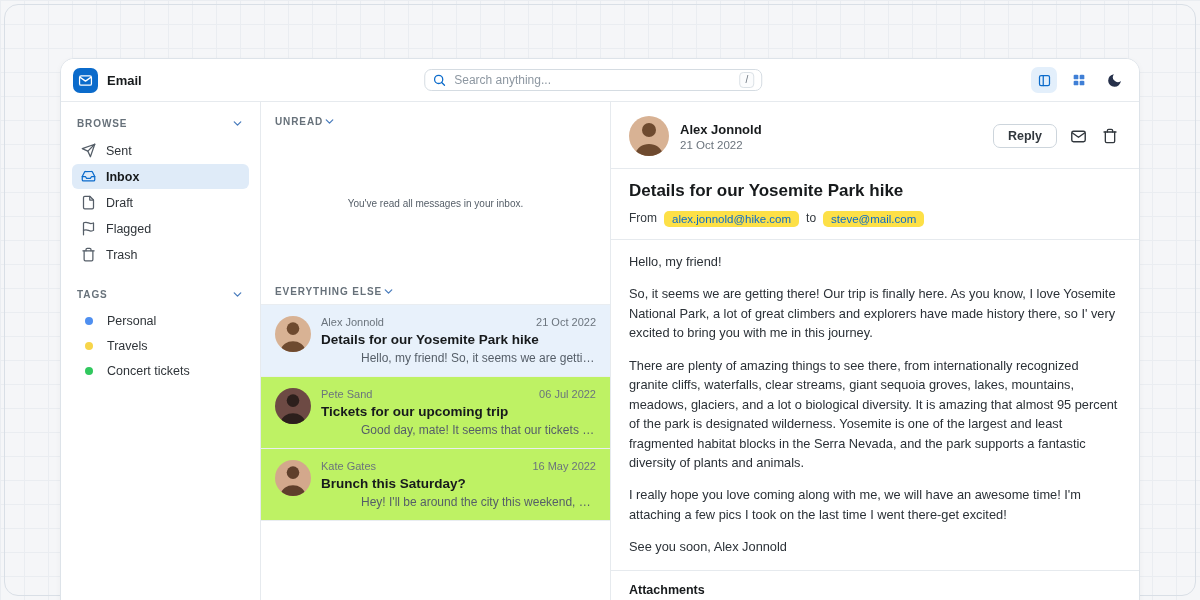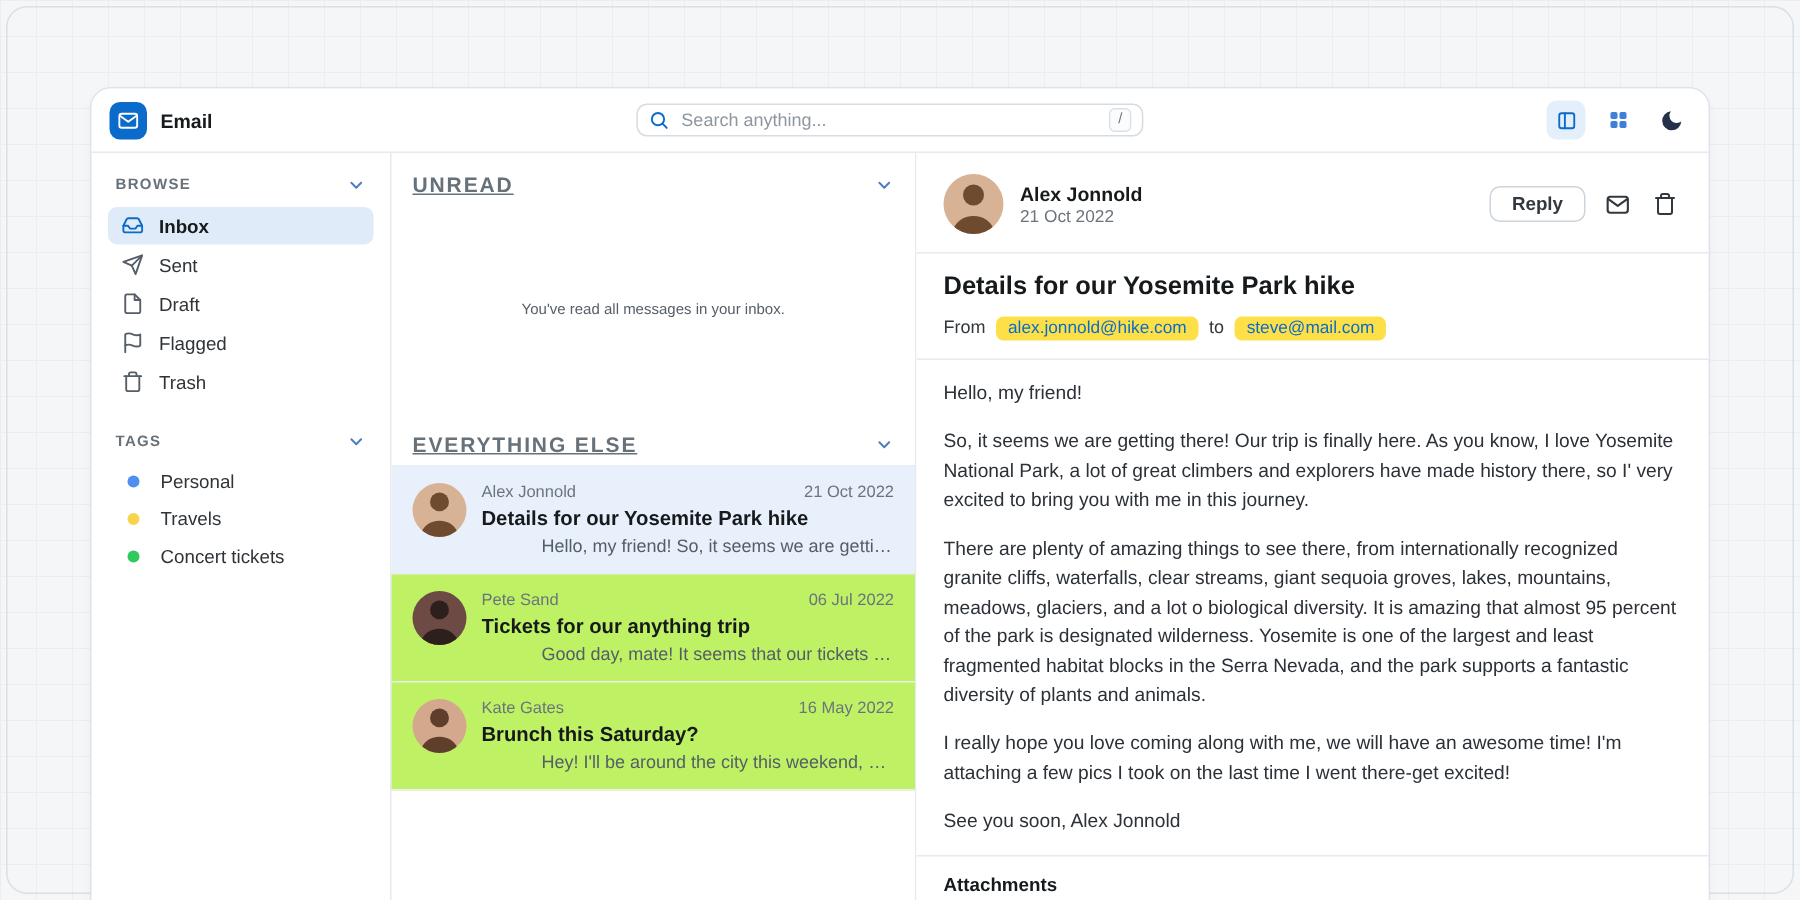--- a/index.html
+++ b/index.html
@@ -37,22 +37,22 @@
   .side-item{display:flex;align-items:center;gap:10px;padding:5px 9px;border-radius:6px;font-size:12.5px;
     color:#2f3439;margin:1px 0;cursor:pointer;}
   .side-item.selected{background:#dfebf8;font-weight:700;color:#171a1c;}
   .side-item .ic{color:#555e68;}
   .side-item.selected .ic{color:#0b6bcb;}
   .tag-dot{width:8px;height:8px;border-radius:50%;flex:0 0 8px;margin:0 4px;}
   .dot0{background:#4f8ff0;} .dot1{background:#ef5a3c;} .dot2{background:#f7d54a;} .dot3{background:#31c85e;}
   .chev{color:#4a7dbd;}
   
   .maillist{width:350px;flex:0 0 350px;border-right:1px solid #e6eaee;display:flex;flex-direction:column;box-sizing:border-box;}
-  .list-head{display:flex;align-items:center;justify-content:space-between;padding:13px 14px 6px;
-    color:#67717a;font-size:14px;font-weight:700;letter-spacing:.09em;text-decoration:underline;}
+  .list-head{display:flex;align-items:center;padding:13px 14px 6px;
+    color:#67717a;font-size:10px;font-weight:700;letter-spacing:.09em;}
   .unread-empty{height:138px;display:flex;align-items:center;justify-content:center;text-align:center;
     color:#555e68;font-size:10px;padding:0 40px;}
   .email-item{display:flex;gap:10px;padding:11px 14px;border-top:1px solid #e9edf1;cursor:pointer;background:#bef264;}
   .email-item.last{border-bottom:1px solid #e9edf1;}
   .email-item.selected{background:#e8f1fb;}
   .avatar{border-radius:50%;overflow:hidden;flex-shrink:0;}
   .av36{width:36px;height:36px;} .av40{width:40px;height:40px;}
   .av-alex{background:#d8b294;} .av-pete{background:#6d4a44;} .av-kate{background:#d3a88c;}
   .email-meta{flex:1;min-width:0;}
   .row1{display:flex;align-items:baseline;justify-content:space-between;gap:8px;}
@@ -132,33 +132,33 @@
 
       <aside class="sidebar">
         <div class="section-head">
           <span>BROWSE</span>
           <svg class="ic chev" width="13" height="13" viewBox="0 0 24 24" fill="none" stroke="currentColor" stroke-width="2.4" stroke-linecap="round" stroke-linejoin="round">
               <polyline points="6 9 12 15 18 9"></polyline>
             </svg>
         </div>
 
         <nav>
+          <div class="side-item">
+            <svg class="ic" width="15" height="15" viewBox="0 0 24 24" fill="none" stroke="currentColor" stroke-width="2" stroke-linecap="round" stroke-linejoin="round">
+              <line x1="22" y1="2" x2="11" y2="13"></line>
+                <polygon points="22 2 15 22 11 13 2 9 22 2"></polygon>
+            </svg>
+            <span>Sent</span>
+          </div>
           <div class="side-item selected">
             <svg class="ic" width="15" height="15" viewBox="0 0 24 24" fill="none" stroke="currentColor" stroke-width="2" stroke-linecap="round" stroke-linejoin="round">
               <path d="M22 12h-5l-2 3h-6l-2-3H2"></path>
                 <path d="M5.5 5.1 2 12v5a2 2 0 0 0 2 2h16a2 2 0 0 0 2-2v-5l-3.5-6.9A2 2 0 0 0 16.7 4H7.3a2 2 0 0 0-1.8 1.1z"></path>
             </svg>
             <span>Inbox</span>
-          </div>
-          <div class="side-item">
-            <svg class="ic" width="15" height="15" viewBox="0 0 24 24" fill="none" stroke="currentColor" stroke-width="2" stroke-linecap="round" stroke-linejoin="round">
-              <line x1="22" y1="2" x2="11" y2="13"></line>
-                <polygon points="22 2 15 22 11 13 2 9 22 2"></polygon>
-            </svg>
-            <span>Sent</span>
           </div>
           <div class="side-item">
             <svg class="ic" width="15" height="15" viewBox="0 0 24 24" fill="none" stroke="currentColor" stroke-width="2" stroke-linecap="round" stroke-linejoin="round">
               <path d="M14 2H6a2 2 0 0 0-2 2v16a2 2 0 0 0 2 2h12a2 2 0 0 0 2-2V8z"></path>
                 <polyline points="14 2 14 8 20 8"></polyline>
             </svg>
             <span>Draft</span>
           </div>
           <div class="side-item">
             <svg class="ic" width="15" height="15" viewBox="0 0 24 24" fill="none" stroke="currentColor" stroke-width="2" stroke-linecap="round" stroke-linejoin="round">
@@ -237,21 +237,21 @@
             <svg width="36" height="36" viewBox="0 0 40 40">
                 <circle cx="20" cy="14" r="7" fill="#2c1f1c"></circle>
                 <path d="M5 42c1.5-10 8-14 15-14s13.5 4 15 14z" fill="#2c1f1c"></path>
               </svg>
           </div>
           <div class="email-meta">
             <div class="row1">
               <span class="sender">Pete Sand</span>
               <span class="edate">06 Jul 2022</span>
             </div>
-            <div class="subject">Tickets for our anything trip</div>
+            <div class="subject">Tickets for our upcoming trip</div>
             <div class="snippet">Good day, mate! It seems that our tickets just arrived...</div>
           </div>
         </article>
 
         <article class="email-item last">
           <div class="avatar av36 av-kate">
             <svg width="36" height="36" viewBox="0 0 40 40">
                 <circle cx="20" cy="14" r="7" fill="#5f3f2b"></circle>
                 <path d="M5 42c1.5-10 8-14 15-14s13.5 4 15 14z" fill="#5f3f2b"></path>
               </svg>

